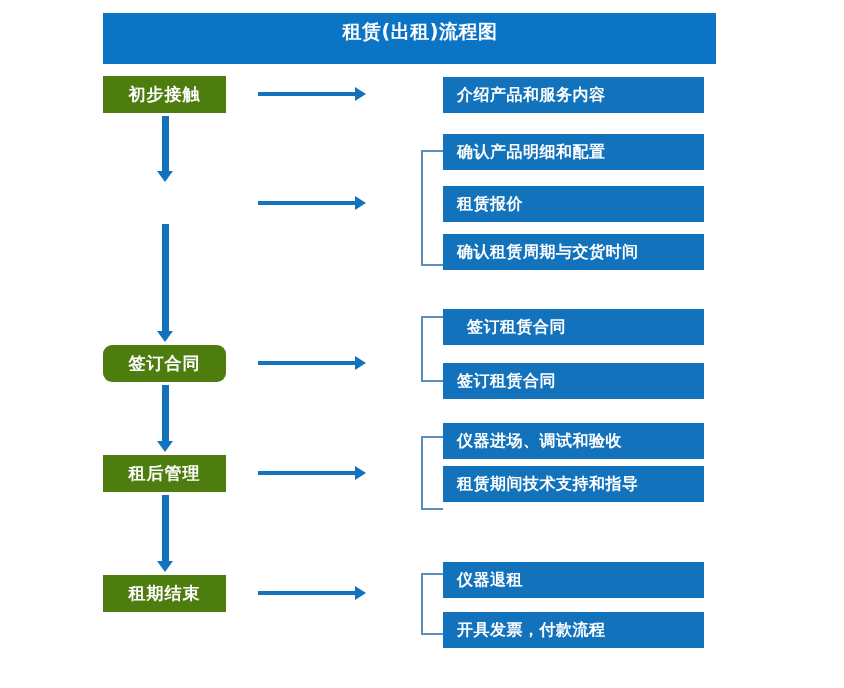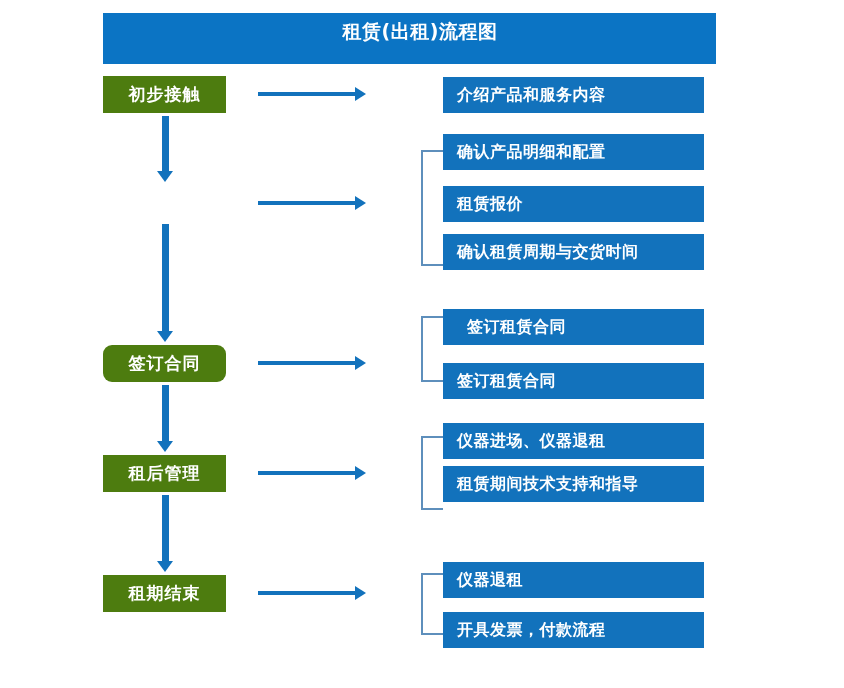--- a/index.html
+++ b/index.html
@@ -207,21 +207,21 @@
   <div class="detail-box" style="top:134px;">确认产品明细和配置</div>
 
   <div class="detail-box" style="top:186px;">租赁报价</div>
 
   <div class="detail-box" style="top:234px;">确认租赁周期与交货时间</div>
 
   <div class="detail-box" style="top:309px;padding-left:24px;">签订租赁合同</div>
 
   <div class="detail-box" style="top:363px;">签订租赁合同</div>
 
-  <div class="detail-box" style="top:423px;">仪器进场、仪器退租</div>
+  <div class="detail-box" style="top:423px;">仪器进场、调试和验收</div>
 
   <div class="detail-box" style="top:466px;">租赁期间技术支持和指导</div>
 
   <div class="detail-box" style="top:562px;">仪器退租</div>
 
   <div class="detail-box" style="top:612px;">开具发票，付款流程</div>
 
 </div>
 
 </body></html>

